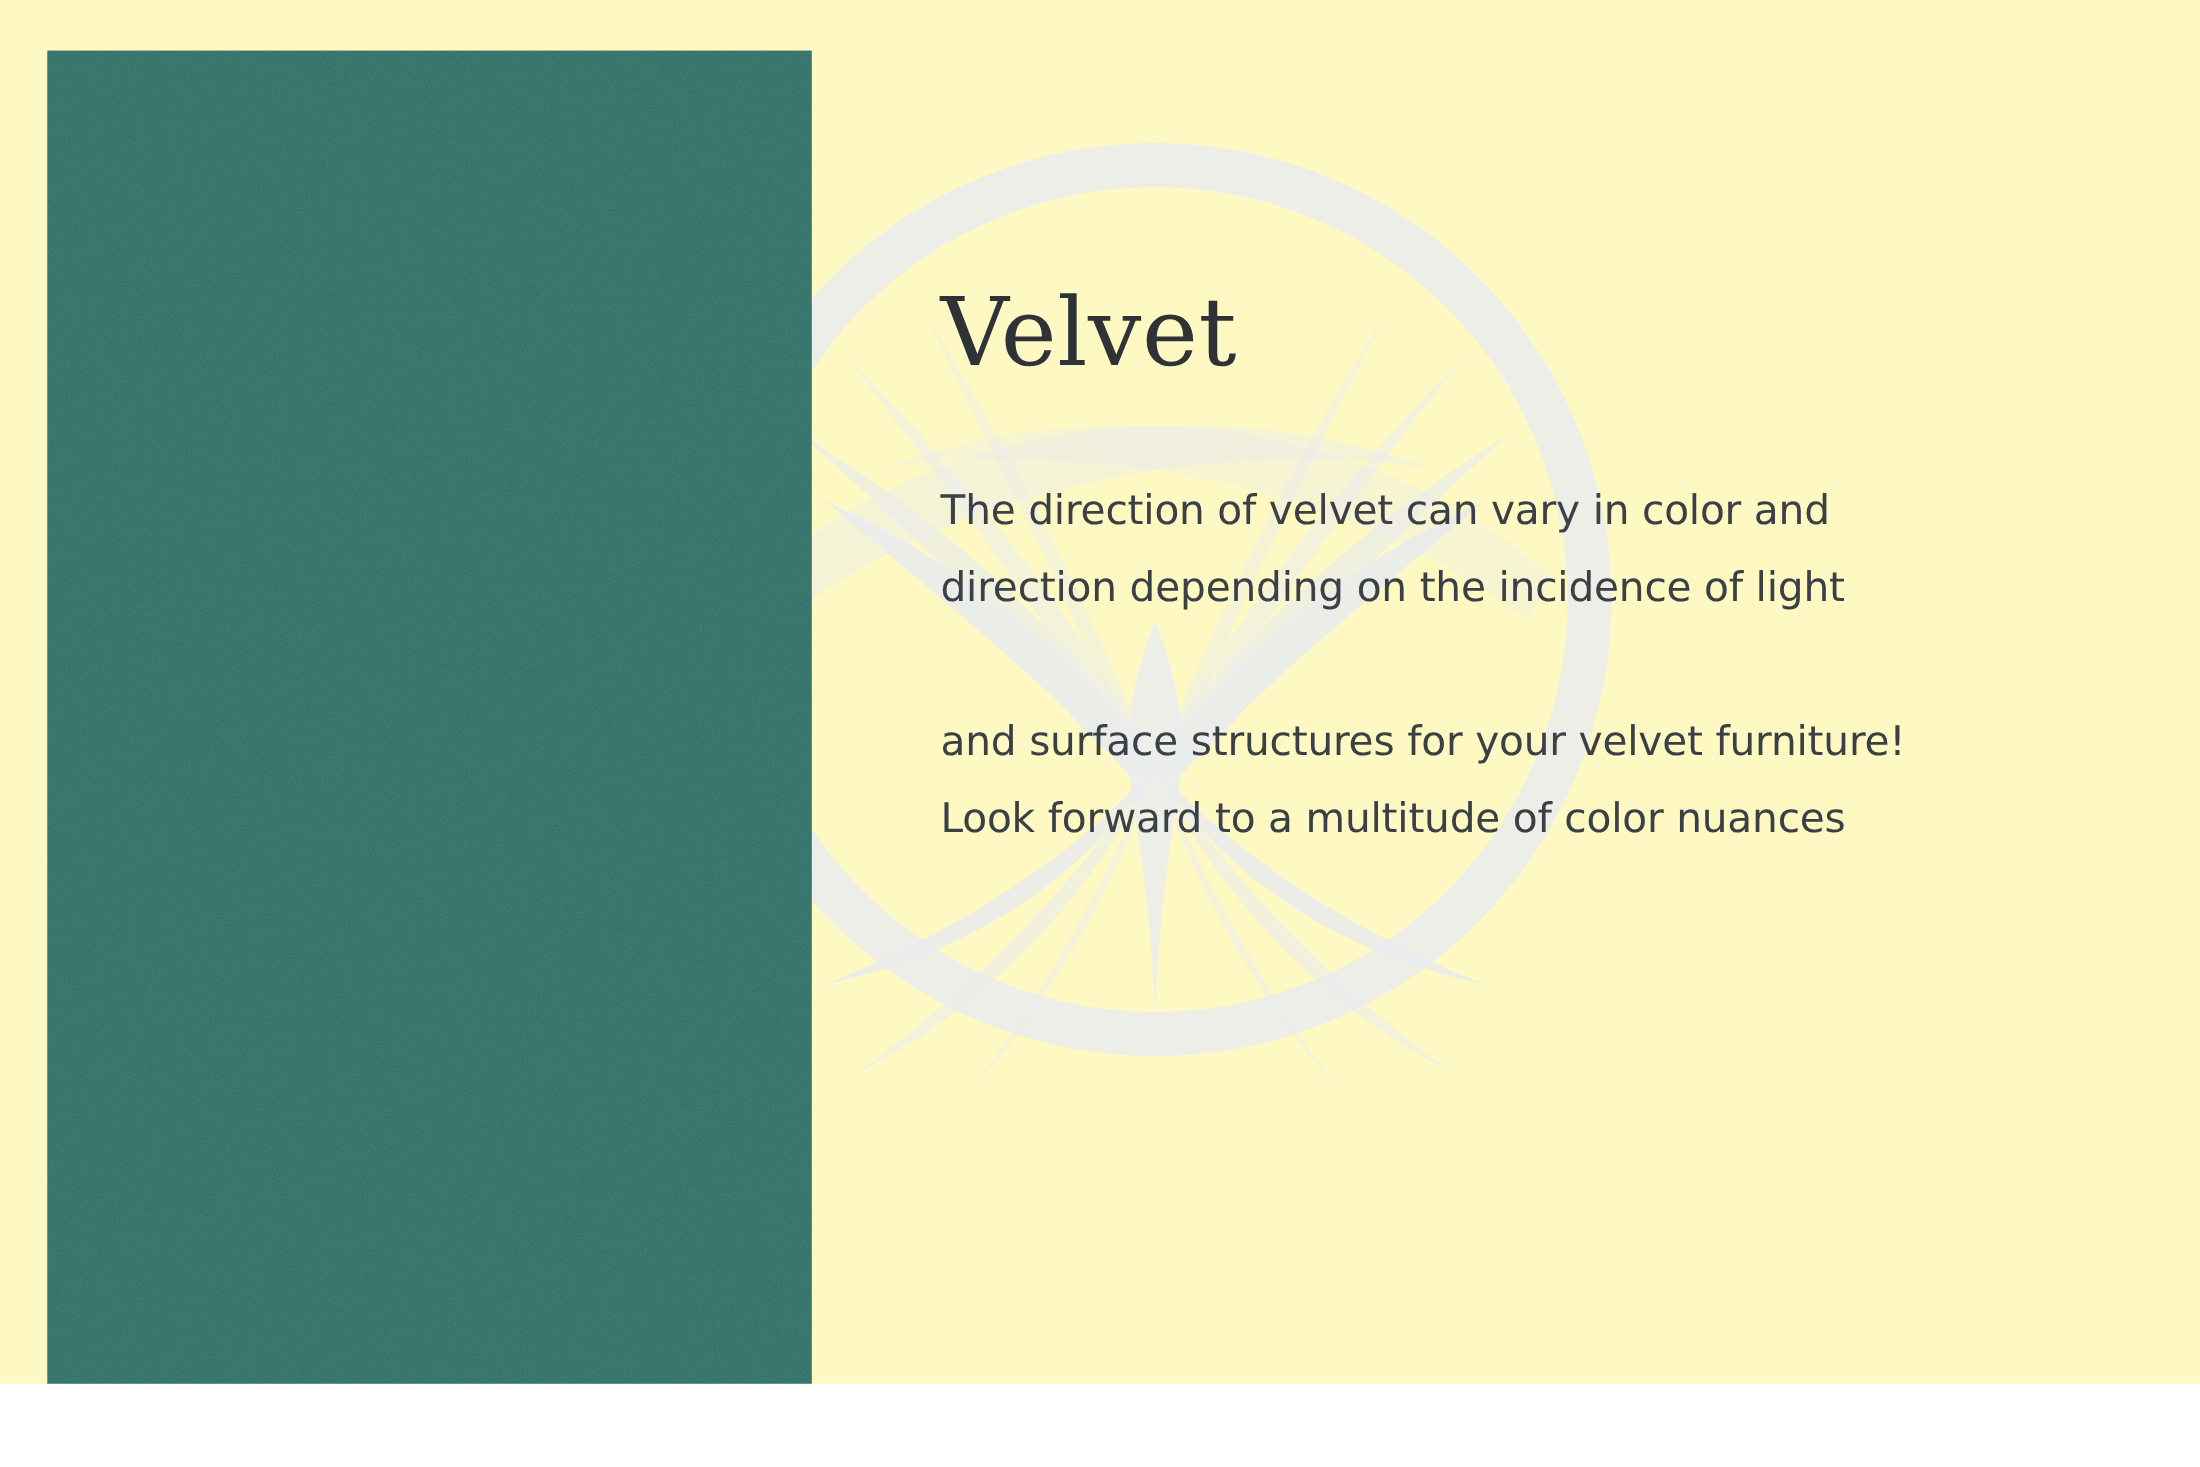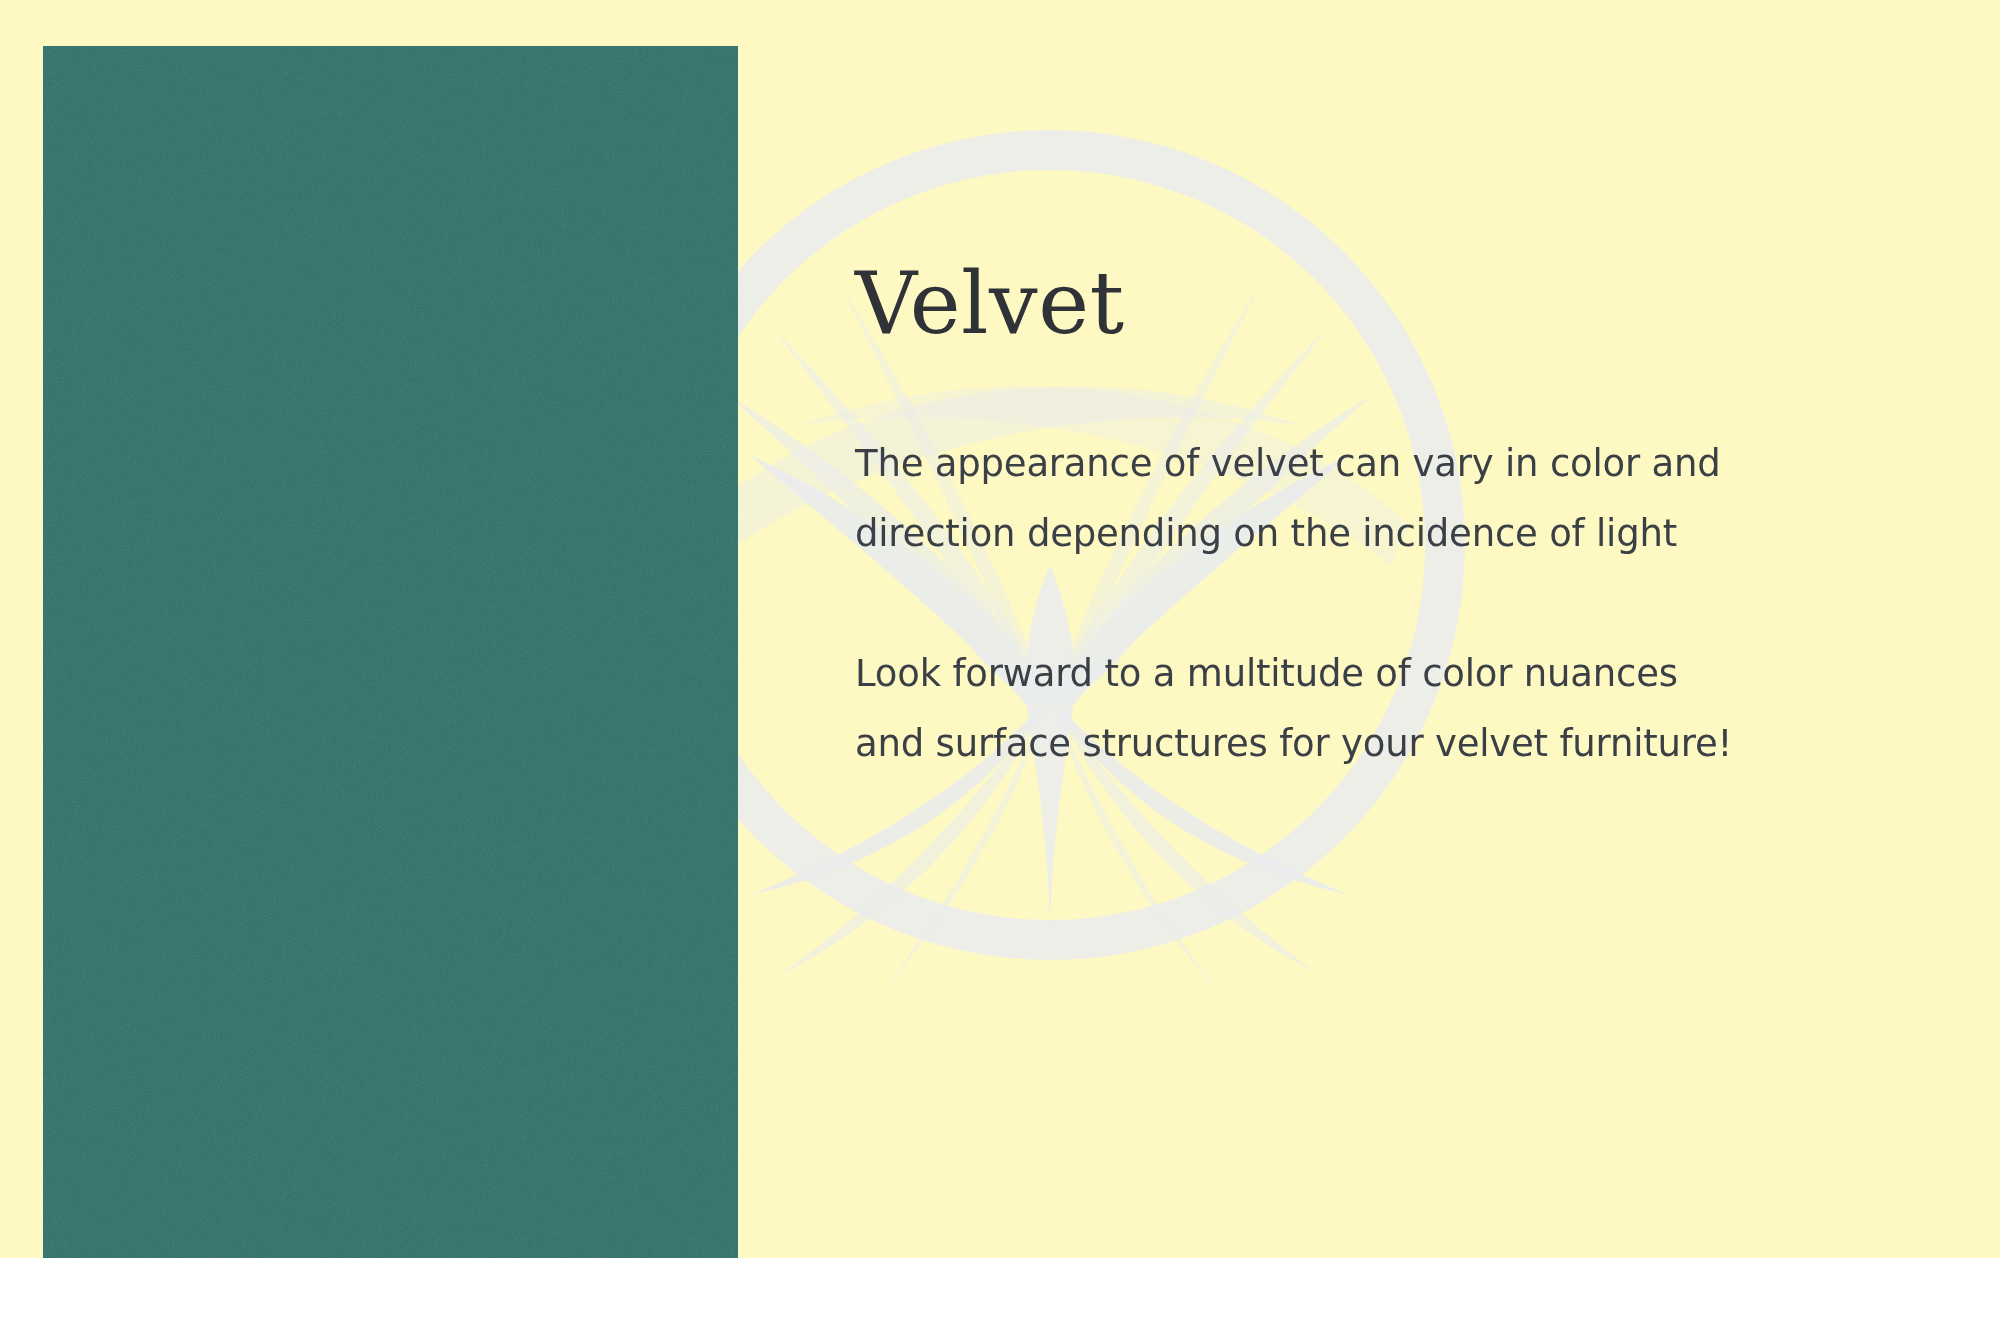--- a/index.html
+++ b/index.html
@@ -245,24 +245,24 @@
         <path d="M420 1110 L560 1010 L600 1060 L460 1180 Z" fill="#ffffff" opacity="0.05"></path>
       </g>
     </svg>
   </div>
 
   <div id="content-column">
 
     <h1 id="page-title">Velvet</h1>
 
     <p class="body-paragraph" id="paragraph-intro">
-      <span class="line">The appearance of velvet can vary in color and</span>
+      <span class="line">The direction of velvet can vary in color and</span>
       <span class="line">direction depending on the incidence of light</span>
     </p>
 
     <p class="body-paragraph" id="paragraph-outro">
+      <span class="line">and surface structures for your velvet furniture!</span>
       <span class="line">Look forward to a multitude of color nuances</span>
-      <span class="line">and surface structures for your velvet furniture!</span>
     </p>
 
   </div>
 
 </div>
 
 </body></html>

